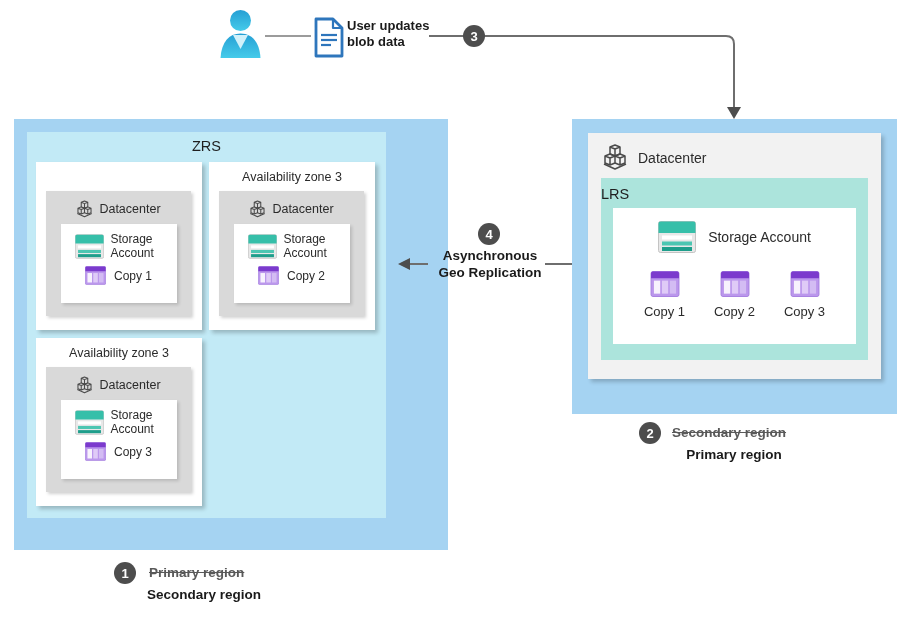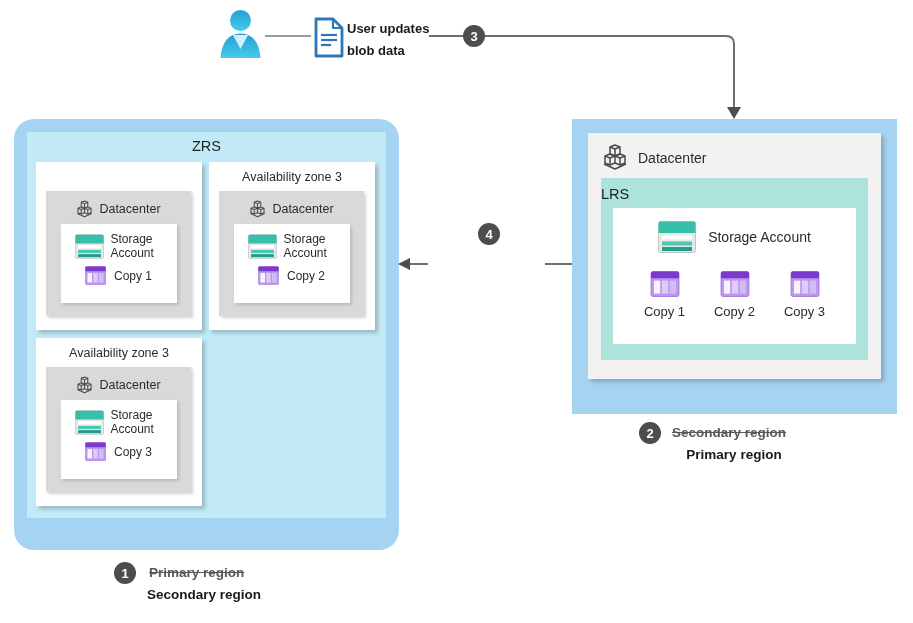--- a/index.html
+++ b/index.html
@@ -41,21 +41,21 @@
   .lrs-white{width:243px;height:136px;background:#ffffff;margin:6px auto 0;}
   .lrs-storage-row{display:flex;align-items:center;justify-content:center;gap:12px;margin:0 auto;padding-top:13px;}
   .lrs-storage-row .lbl{font-size:14px;color:#2b2b2b;}
   .copies-row{display:flex;justify-content:center;gap:24px;margin-top:18px;}
   .copy-col{display:flex;flex-direction:column;align-items:center;width:46px;}
   .copy-col .lbl{font-size:13px;color:#2b2b2b;margin-top:7px;}
 
   
   .badge{width:22px;height:22px;border-radius:50%;background:#4d4d4d;color:#ffffff;
     font-size:13px;font-weight:bold;display:flex;align-items:center;justify-content:center;z-index:2;}
-  .flow-label{font-size:13px;font-weight:bold;line-height:22px;color:#1a1a1a;}
+  .flow-label{font-size:13px;font-weight:bold;line-height:16px;color:#1a1a1a;}
   .repl-label{text-align:center;font-size:13.5px;font-weight:bold;line-height:17px;color:#1a1a1a;z-index:2;}
   .old-role{font-size:13.5px;font-weight:bold;color:#595959;text-decoration:line-through;}
   .new-role{font-size:13.5px;font-weight:bold;color:#1a1a1a;text-align:center;}
 </style>
 </head>
 <body>
 
 <div id="stage">
 
   <svg id="connectors" width="913" height="623">
@@ -88,21 +88,21 @@
       <line x1="7" y1="18" x2="23" y2="18" stroke="#2e76bc" stroke-width="2.2"></line>
       <line x1="7" y1="23" x2="23" y2="23" stroke="#2e76bc" stroke-width="2.2"></line>
       <line x1="7" y1="28" x2="17" y2="28" stroke="#2e76bc" stroke-width="2.2"></line>
     </svg>
   </div>
 
   <div class="abs flow-label" style="left:347px;top:18px;width:95px;">User updates blob data</div>
 
   <div class="abs badge" style="left:463px;top:25px;">3</div>
 
-  <div class="abs region-box" style="left:14px;top:119px;width:385px;height:431px;border-radius:20px;">
+  <div class="abs region-box" style="left:14px;top:119px;width:434px;height:431px;">
     <div class="zrs-inner">
       <div class="zrs-title">ZRS</div>
 
       <div class="az-card" style="left:9px;top:30px;">
         <div class="dc-box">
           <div class="dc-header">
             <span>
               <svg width="17" height="21" viewBox="0 0 26 30" fill="none" stroke="#4a4a4a" stroke-width="1.6" stroke-linejoin="round">
                 <path d="M8,4 L13,2 L18,4 L13,6 Z M8,4 V11 L13,13 V6 M18,4 V11 L13,13"></path>
                 <path d="M3,13 L8,11 L13,13 L8,15 Z M3,13 V20 L8,22 V15 M13,13 V20 L8,22"></path>
@@ -295,20 +295,24 @@
               </span>
               <span class="lbl">Copy 3</span>
             </div>
           </div>
         </div>
       </div>
     </div>
   </div>
 
   <div class="abs badge" style="left:478px;top:223px;">4</div>
+  <div class="abs repl-label" style="left:390px;top:247px;width:200px;">
+    <div>Asynchronous</div>
+    <div>Geo Replication</div>
+  </div>
 
   <div class="abs badge" style="left:114px;top:562px;">1</div>
   <div class="abs old-role" style="left:149px;top:565px;">Primary region</div>
   <div class="abs new-role" style="left:116px;top:587px;width:176px;">Secondary region</div>
 
   <div class="abs badge" style="left:639px;top:422px;">2</div>
   <div class="abs old-role" style="left:672px;top:425px;">Secondary region</div>
   <div class="abs new-role" style="left:646px;top:447px;width:176px;">Primary region</div>
 
 </div>

